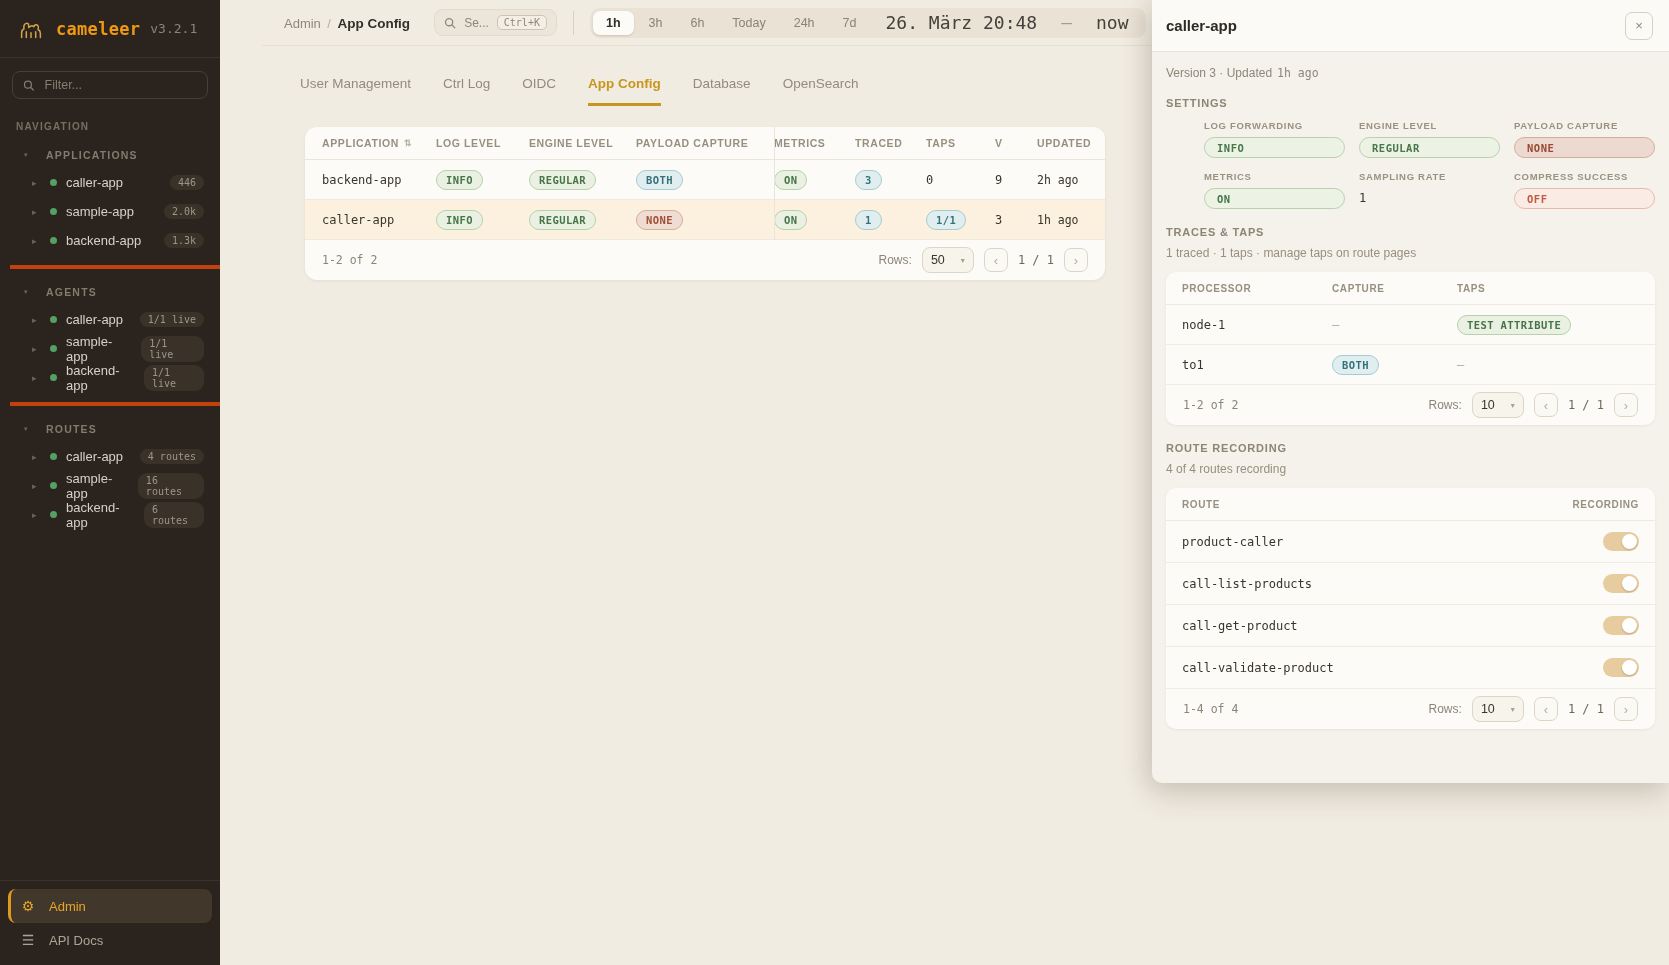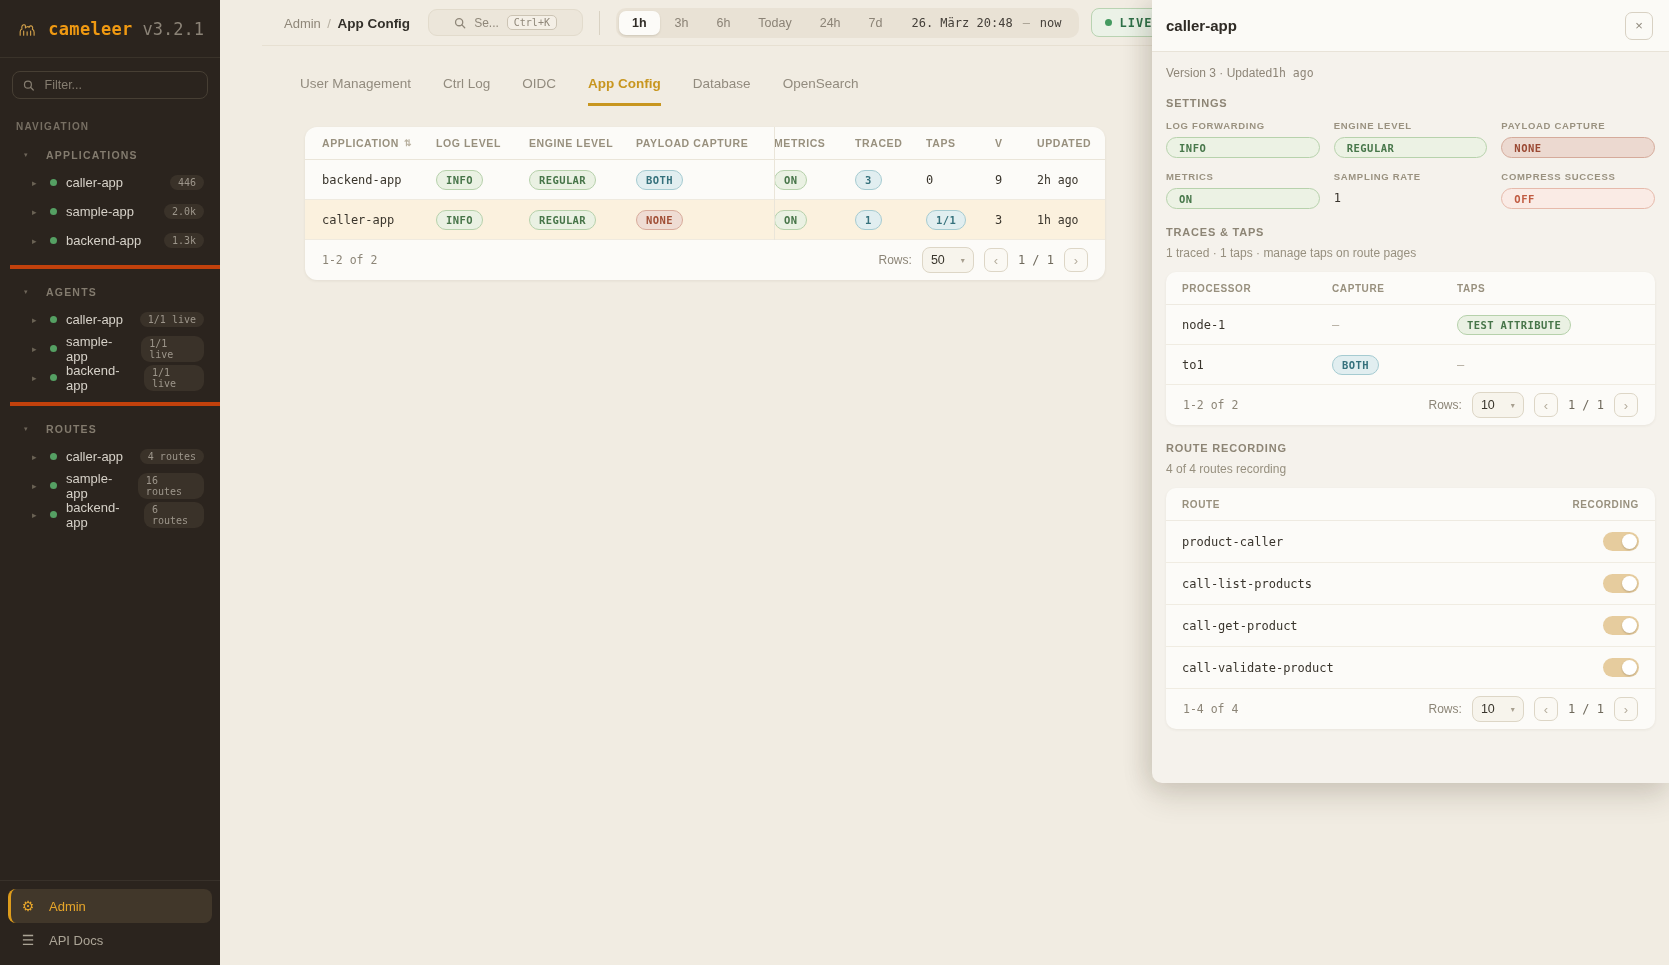--- a/index.html
+++ b/index.html
@@ -6,21 +6,21 @@
   *{box-sizing:border-box;}
   .screen{position:relative;width:1669px;height:965px;overflow:hidden;
     font-family:"Liberation Sans",sans-serif;color:#39352c;background:#f1ece2;}
 
   
   .sidebar{position:absolute;left:0;top:0;width:220px;height:965px;background:#2b241e;
     display:flex;flex-direction:column;color:#d6d1c8;}
   .logo-row{display:flex;align-items:center;gap:10px;height:58px;padding:0 16px;
     border-bottom:1px solid #3a332a;flex:none;}
   .logo-name{font-family:"DejaVu Sans Mono",monospace;font-weight:bold;font-size:17px;color:#ef9912;letter-spacing:.3px;}
-  .logo-ver{font-family:"DejaVu Sans Mono",monospace;font-size:17px;color:#8b8377;}
+  .logo-ver{font-family:"DejaVu Sans Mono",monospace;font-size:13px;color:#8b8377;}
   .filter-box{margin:13px 12px 0 12px;height:28px;border:1px solid #473f34;border-radius:8px;
     display:flex;align-items:center;gap:8px;padding:0 10px;flex:none;}
   .filter-box input{border:none;outline:none;background:transparent;color:#d6d1c8;font-size:12.5px;width:100%;
     font-family:"Liberation Sans",sans-serif;}
   .filter-box input::placeholder{color:#857d70;}
   .nav-label{margin:22px 16px 0 16px;font-size:10px;font-weight:bold;letter-spacing:1.2px;color:#776f63;flex:none;}
   .side-section{padding-top:10px;flex:none;margin-left:10px;}
   .side-section + .side-section{border-top:4px solid #c2410c;margin-top:10px;}
   .section-head{display:flex;align-items:center;gap:14px;height:26px;padding-left:14px;cursor:pointer;}
   .section-caret{font-size:7px;color:#6f675b;width:8px;}
@@ -39,30 +39,30 @@
   .footer-icon{font-size:14px;width:16px;text-align:center;}
   .footer-item.active .footer-icon{color:#e7a62a;}
 
   
   .topbar{position:absolute;left:262px;top:0;right:0;height:46px;display:flex;align-items:center;
     padding-left:22px;gap:12px;background:#f1ece2;border-bottom:1px solid #e7e0d2;}
   .crumb-parent{font-size:13px;color:#8f8779;}
   .crumb-sep{font-size:13px;color:#b7b0a2;margin:0 2px;}
   .crumb-current{font-size:13.5px;font-weight:bold;color:#33302a;}
   .search-pill{display:flex;align-items:center;gap:8px;height:27px;background:#ece6da;border:1px solid #e2dbcc;
-    border-radius:9px;padding:0 25px;margin-left:6px;cursor:pointer;}
+    border-radius:9px;padding:0 9px;margin-left:12px;cursor:pointer;}
   .search-text{font-size:12px;color:#8f8779;}
   .kbd{border:1px solid #ccc4b4;background:#f4efe6;border-radius:5px;padding:1px 6px;
     font-family:"DejaVu Sans Mono",monospace;font-size:10px;color:#8f8779;}
   .top-divider{width:1px;height:24px;background:#d9d2c3;margin:0 4px;}
   .segmented{display:flex;align-items:center;background:#e9e2d5;border-radius:10px;padding:3px;gap:2px;}
   .seg-btn{padding:5px 13px;border-radius:7px;font-size:12.5px;color:#8b8376;cursor:pointer;white-space:nowrap;}
   .seg-btn.active{background:#fcfbf8;color:#302c26;font-weight:bold;box-shadow:0 1px 2px rgba(60,45,20,.15);}
-  .seg-date{display:flex;align-items:center;gap:10px;padding:0 14px;font-family:"DejaVu Sans Mono",monospace;
-    font-size:12px;color:#45403a;cursor:pointer;white-space:nowrap;}
+  .seg-date{display:flex;align-items:center;gap:24px;padding:0 14px;font-family:"DejaVu Sans Mono",monospace;
+    font-size:18px;color:#45403a;cursor:pointer;white-space:nowrap;}
   .seg-date .dash{color:#a59d8f;}
   .live-btn{display:flex;align-items:center;gap:8px;height:29px;padding:0 13px;border-radius:8px;
     background:#ebf2e7;border:1px solid #b9d3b2;cursor:pointer;}
   .live-dot{width:7px;height:7px;border-radius:50%;background:#449a60;}
   .live-text{font-family:"DejaVu Sans Mono",monospace;font-size:12px;font-weight:bold;letter-spacing:1px;color:#2f7048;}
   .moon-btn{width:30px;height:30px;border-radius:8px;background:#faf8f3;border:1px solid #dcd5c6;
     display:flex;align-items:center;justify-content:center;font-size:14px;color:#7c756a;cursor:pointer;flex:none;}
   .user-chip{font-size:13px;color:#555047;white-space:nowrap;}
 
   
@@ -102,26 +102,26 @@
 
   
   .drawer{position:absolute;left:1152px;top:0;width:517px;height:783px;background:#f5f2ec;z-index:10;
     border-radius:0 0 0 10px;box-shadow:-8px 0 24px rgba(50,38,15,.10),0 14px 30px rgba(50,38,15,.14);}
   .drawer-header{height:52px;background:#fbfaf6;border-bottom:1px solid #e8e3d8;border-radius:0;
     display:flex;align-items:center;padding:0 16px 0 14px;}
   .drawer-title{font-size:15px;font-weight:bold;color:#2e2a24;}
   .drawer-close{margin-left:auto;width:28px;height:28px;border:1px solid #d8d1c3;border-radius:7px;background:#fbfaf6;
     display:flex;align-items:center;justify-content:center;font-size:13px;color:#8f887b;cursor:pointer;}
   .drawer-body{padding:0 14px 20px 14px;}
-  .drawer-meta{margin-top:14px;font-size:12px;color:#8e8678;display:flex;align-items:baseline;}
+  .drawer-meta{margin-top:14px;font-size:12px;color:#8e8678;display:flex;gap:5px;align-items:baseline;}
   .drawer-meta .meta-time{font-family:"DejaVu Sans Mono",monospace;font-size:11.5px;}
   .section-heading{margin-top:17px;font-size:11px;font-weight:bold;letter-spacing:.8px;color:#8d8575;}
   .section-sub{margin-top:8px;font-size:12px;color:#97907f;}
 
-  .settings-grid{margin-top:11px;display:grid;grid-template-columns:1fr 1fr 1fr;column-gap:14px;row-gap:13px;}
+  .settings-grid{margin-top:11px;display:grid;grid-template-columns:1fr 1fr 1fr;column-gap:14px;row-gap:13px;margin-left:38px;}
   .field-label{font-size:9.5px;font-weight:bold;letter-spacing:.7px;color:#9a9280;margin-bottom:6px;}
   .pill{height:21px;border-radius:999px;display:flex;align-items:center;padding:0 12px;
     font-family:"DejaVu Sans Mono",monospace;font-size:10.5px;font-weight:bold;letter-spacing:.5px;}
   .pill.green{background:#ecf2e4;border:1px solid #b7d2ac;color:#47774a;}
   .pill.red{background:#ecd9d0;border:1px solid #d5ab9b;color:#9b4933;}
   .pill.red-light{background:#faebe5;border:1px solid #e6baab;color:#c05b41;}
   .plain-value{font-family:"DejaVu Sans Mono",monospace;font-size:12px;color:#39342c;padding-top:3px;}
 
   .drawer-table{margin-top:12px;background:#fcfbf8;border-radius:10px;box-shadow:0 1px 3px rgba(70,55,25,.07);}
   .taps-row{display:grid;grid-template-columns:150px 125px 1fr;align-items:center;padding:0 16px;}

